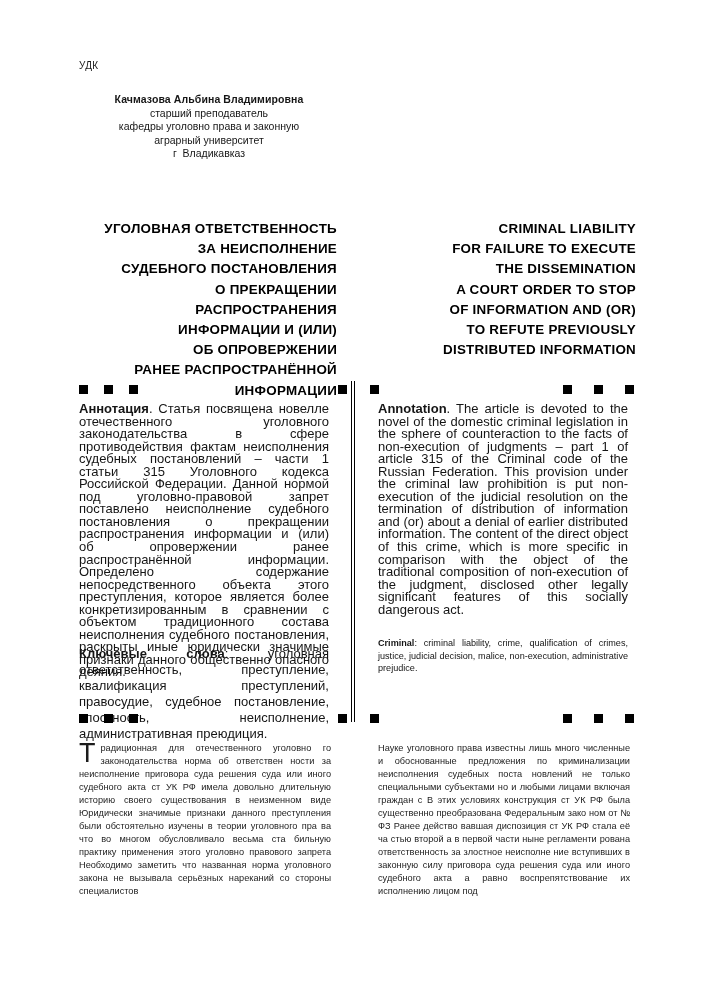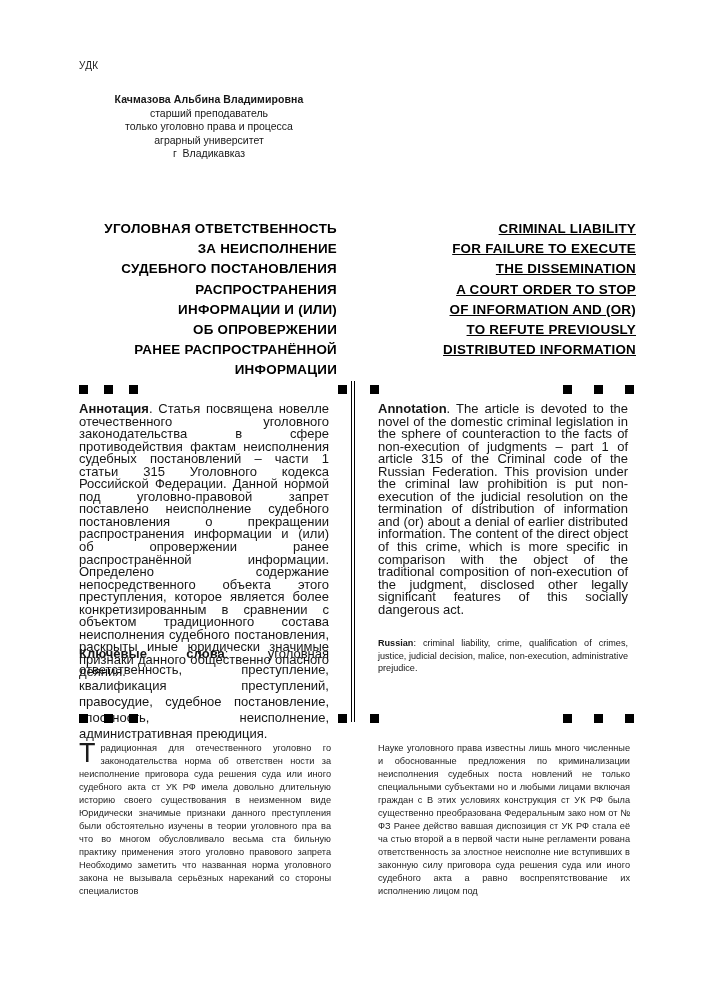--- a/index.html
+++ b/index.html
@@ -66,21 +66,20 @@
     position: absolute;
     left: 378px;
     top: 210px;
     width: 258px;
     font-size: 13.4px;
     line-height: 20.2px;
     font-weight: bold;
     letter-spacing: 0.25px;
     color: #000;
     text-transform: uppercase;
-    text-decoration: underline;
   }
   .title-ru .tl, .title-en .tl { display: block; text-align: right; }
 
   
   .sq-row {
     position: absolute;
     height: 9px;
   }
   .sq {
     position: absolute;
@@ -150,29 +149,30 @@
 </head>
 <body>
 
 <div class="page">
 
   <div class="udk">УДК</div>
 
   <div class="author-block">
     <div class="author-name">Качмазова Альбина Владимировна</div>
     <div class="author-line">старший преподаватель</div>
-    <div class="author-line">только уголовно права и процесса</div>
+    <div class="author-line">кафедры уголовно права и законную</div>
     <div class="author-line">аграрный университет</div>
     <div class="author-line">г  Владикавказ</div>
   </div>
 
   <h1 class="title-ru">
     <span class="tl">Уголовная ответственность</span>
     <span class="tl">за неисполнение</span>
     <span class="tl">судебного постановления</span>
+    <span class="tl">о прекращении</span>
     <span class="tl">распространения</span>
     <span class="tl">информации и (или)</span>
     <span class="tl">об опровержении</span>
     <span class="tl">ранее распространённой</span>
     <span class="tl">информации</span>
   </h1>
 
   <h1 class="title-en">
     <span class="tl">Criminal liability</span>
     <span class="tl">for failure to execute</span>
@@ -202,21 +202,21 @@
 
   <div class="kw-left">
     <span class="lead">Ключевые слова</span><span>: уголовная ответственность, преступление, квалификация преступлений, правосудие, судебное постановление, злостность, неисполнение, административная преюдиция.</span>
   </div>
 
   <div class="abs-col abs-right">
     <p><span class="lead">Annotation</span><span>. The article is devoted to the novel of the domestic criminal legislation in the sphere of counteraction to the facts of non-execution of judgments – part 1 of article 315 of the Criminal code of the Russian Federation. This provision under the criminal law prohibition is put non-execution of the judicial resolution on the termination of distribution of information and (or) about a denial of earlier distributed information. The content of the direct object of this crime, which is more specific in comparison with the object of the traditional composition of non-execution of the judgment, disclosed other legally significant features of this socially dangerous act.</span></p>
   </div>
 
   <div class="kw-right">
-    <span class="lead">Russian</span><span>: criminal liability, crime, qualification of crimes, justice, judicial decision, malice, non-execution, administrative prejudice.</span>
+    <span class="lead">Criminal</span><span>: criminal liability, crime, qualification of crimes, justice, judicial decision, malice, non-execution, administrative prejudice.</span>
   </div>
 
   <div class="sq-row" id="sq-row-bottom" style="left: 0px; top: 714px; width: 709px;">
       <span class="sq" style="left: 79px; background: rgb(0, 0, 0);"></span>
       <span class="sq" style="left: 104px; background: rgb(0, 0, 0);"></span>
       <span class="sq" style="left: 129px; background: rgb(0, 0, 0);"></span>
       <span class="sq" style="left: 338px; background: rgb(0, 0, 0);"></span>
       <span class="sq" style="left: 370px; background: rgb(0, 0, 0);"></span>
       <span class="sq" style="left: 563px; background: rgb(0, 0, 0);"></span>
       <span class="sq" style="left: 594px; background: rgb(0, 0, 0);"></span>

